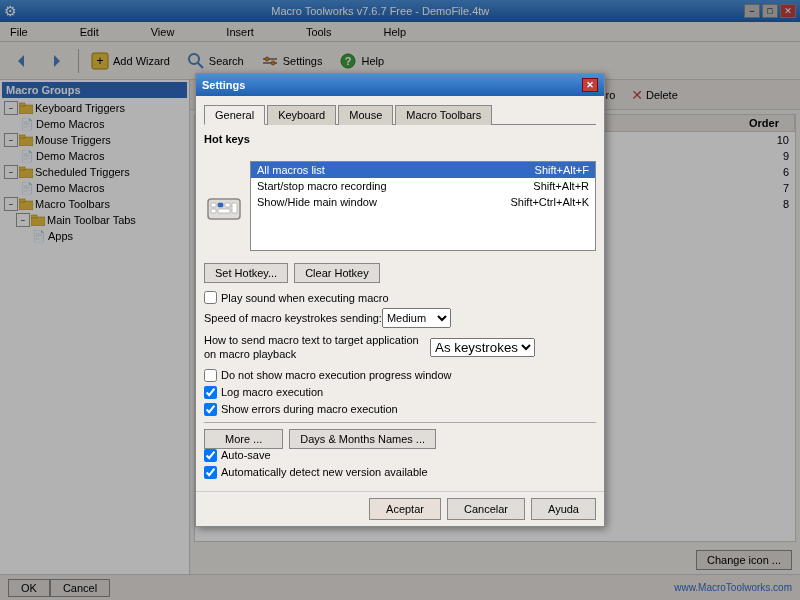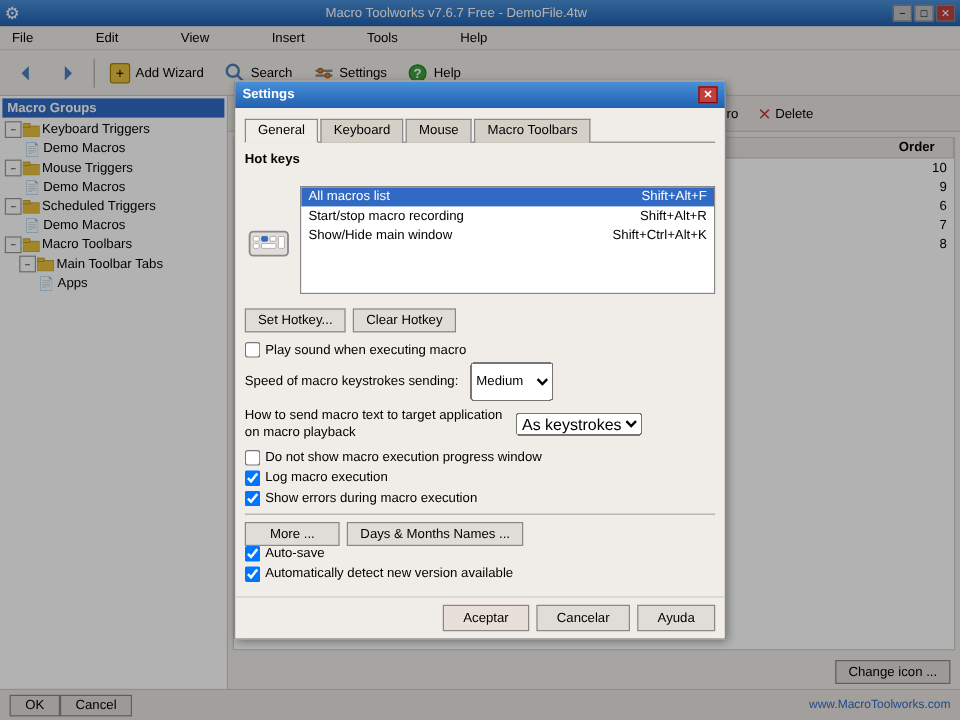--- a/index.html
+++ b/index.html
@@ -332,27 +332,27 @@
       margin-bottom: 4px;
       font-size: 11px;
     }
     .checkbox-row input[type="checkbox"] {
       margin: 0;
     }
 
     .dropdown-row {
       display: flex;
       align-items: center;
-      gap: 10px;
+      gap: 0;
       margin-bottom: 6px;
       font-size: 11px;
     }
     .dropdown-row select {
       font-size: 11px;
-      height: 32px;
+      height: 20px;
     }
     .dropdown-row label {
       font-size: 11px;
     }
 
     .dropdown-row-multiline {
       display: flex;
       align-items: center;
       gap: 6px;
       margin-bottom: 8px;

